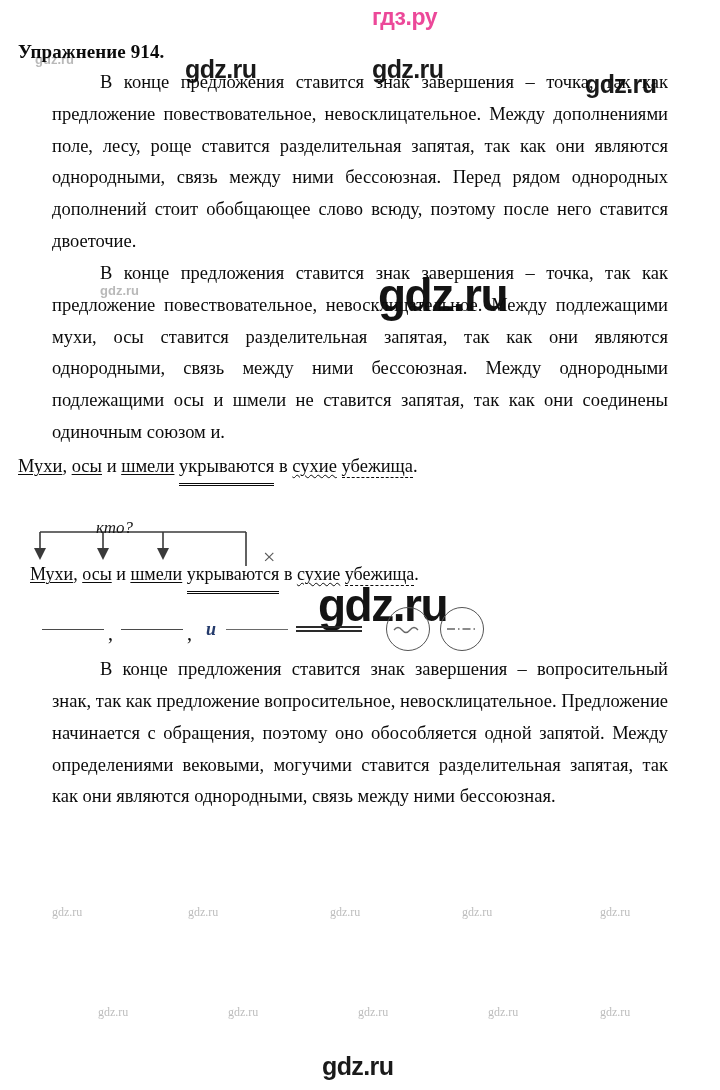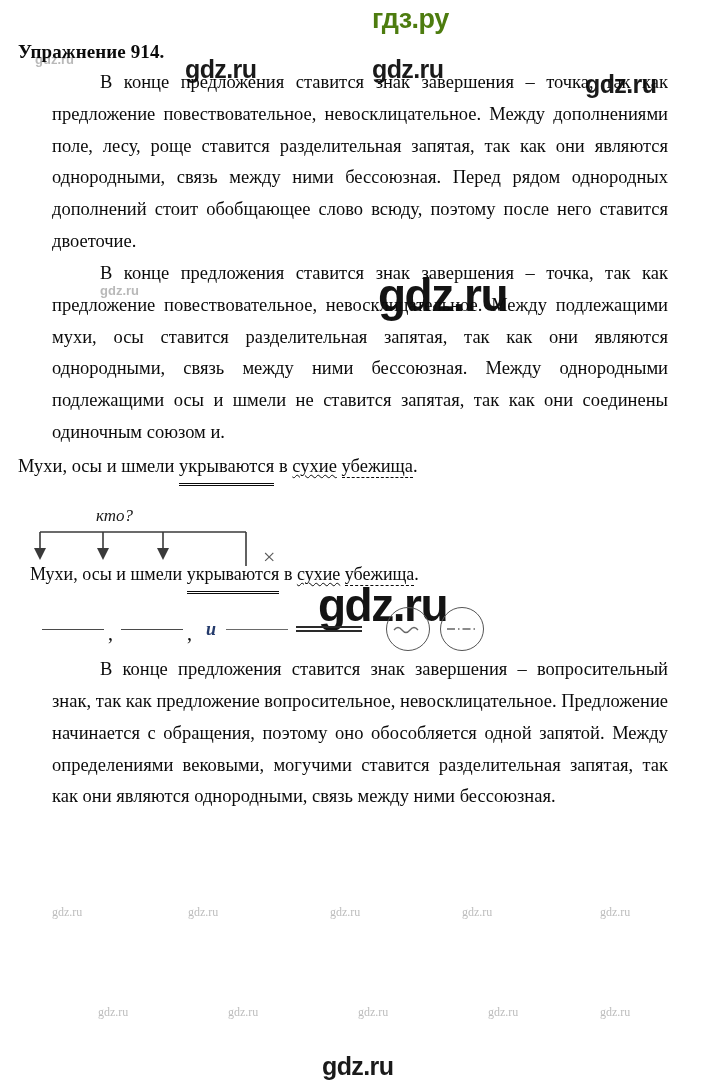--- a/index.html
+++ b/index.html
@@ -18,21 +18,21 @@
 
   
   .wm {
     position: absolute;
     font-family: "Liberation Sans", "DejaVu Sans", sans-serif;
     font-weight: bold;
     white-space: nowrap;
     pointer-events: none;
     user-select: none;
   }
-  .wm-logo     { color: #4d7c0f; font-size: 27px; letter-spacing: -0.5px; }
+  .wm-logo     { color: #ec4899; font-size: 23px; letter-spacing: -0.5px; }
   .wm-big      { color: #141414; font-size: 46px; letter-spacing: -1.5px; }
   .wm-mid      { color: #1a1a1a; font-size: 25px; letter-spacing: -0.6px; }
   .wm-gray-sm  { color: #b9b9b9; font-size: 13px; font-weight: bold;
                  font-family: "Liberation Sans","DejaVu Sans",sans-serif; }
   .wm-gray-xs  { color: #bdbdbd; font-size: 12px; font-weight: normal;
                  font-family: "Liberation Serif","DejaVu Serif",serif; }
 
   
   .page {
     position: absolute;
@@ -61,20 +61,21 @@
   .lead { font-weight: bold; }
 
   
   .parsed {
     font-size: 18.5px;
     line-height: 1.7;
     margin: 2px 0 0 0;
     white-space: nowrap;
   }
   .u-subject {
+    text-decoration: underline;
     text-decoration-thickness: 1.2px;
     text-underline-offset: 2px;
   }
   .u-pred {
     border-bottom: 3px double #0b0b0b;
     padding-bottom: 7px;
   }
   .u-attr {
     text-decoration: underline wavy;
     text-decoration-thickness: 1px;
@@ -85,21 +86,21 @@
     border-bottom: 1.4px dashed #0b0b0b;
     padding-bottom: 1px;
   }
 
   
   .diagram { position: relative; margin-top: 24px; height: 148px; }
   .diagram svg { position: absolute; left: 0; top: 0; }
 
   .diagram .q-word {
     position: absolute;
-    left: 78px; top: 0;
+    left: 78px; top: 12px;
     font-style: italic;
     font-size: 17px;
     color: #1a1a1a;
     text-align: center;
   }
   .diagram .x-mark {
     position: absolute;
     left: 245px; top: 38px;
     font-size: 22px;
     color: #5a5a5a;

